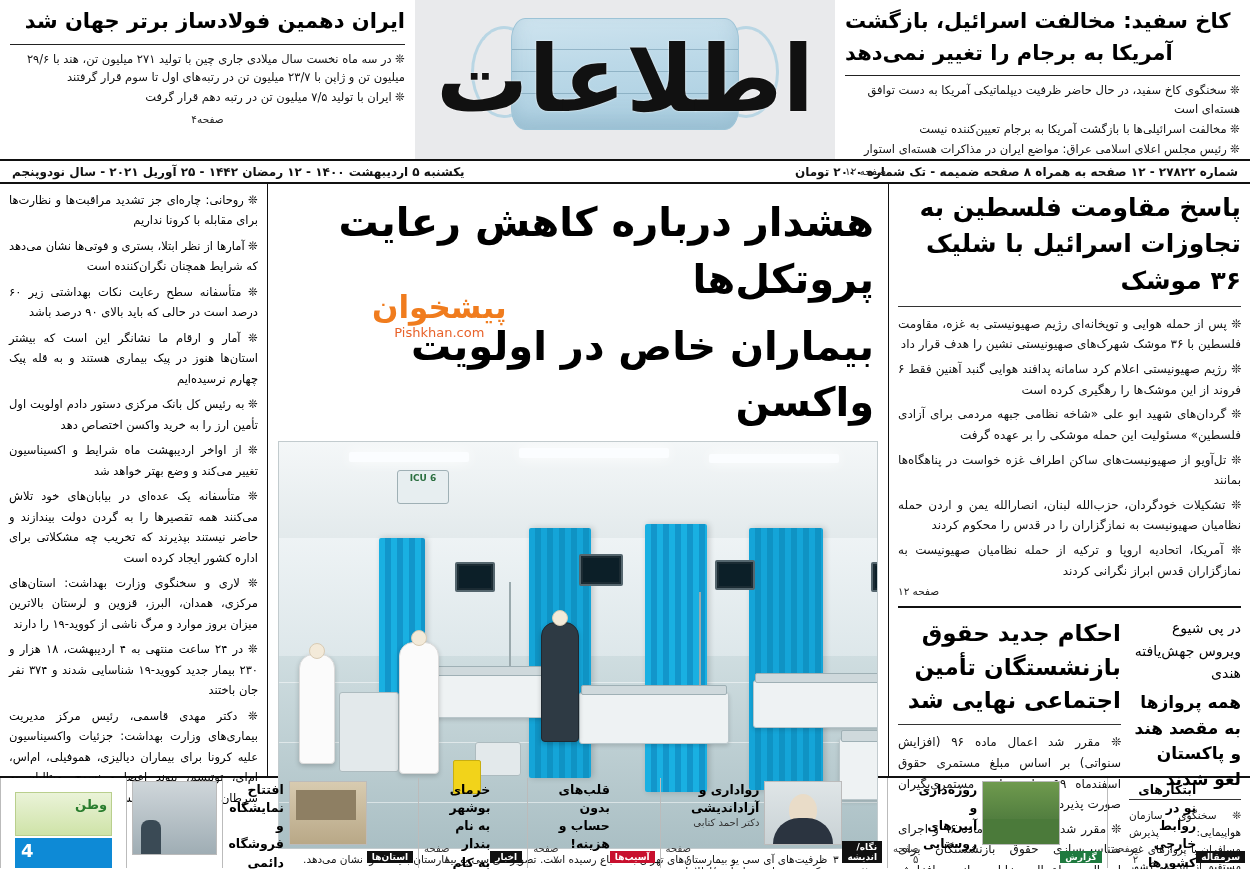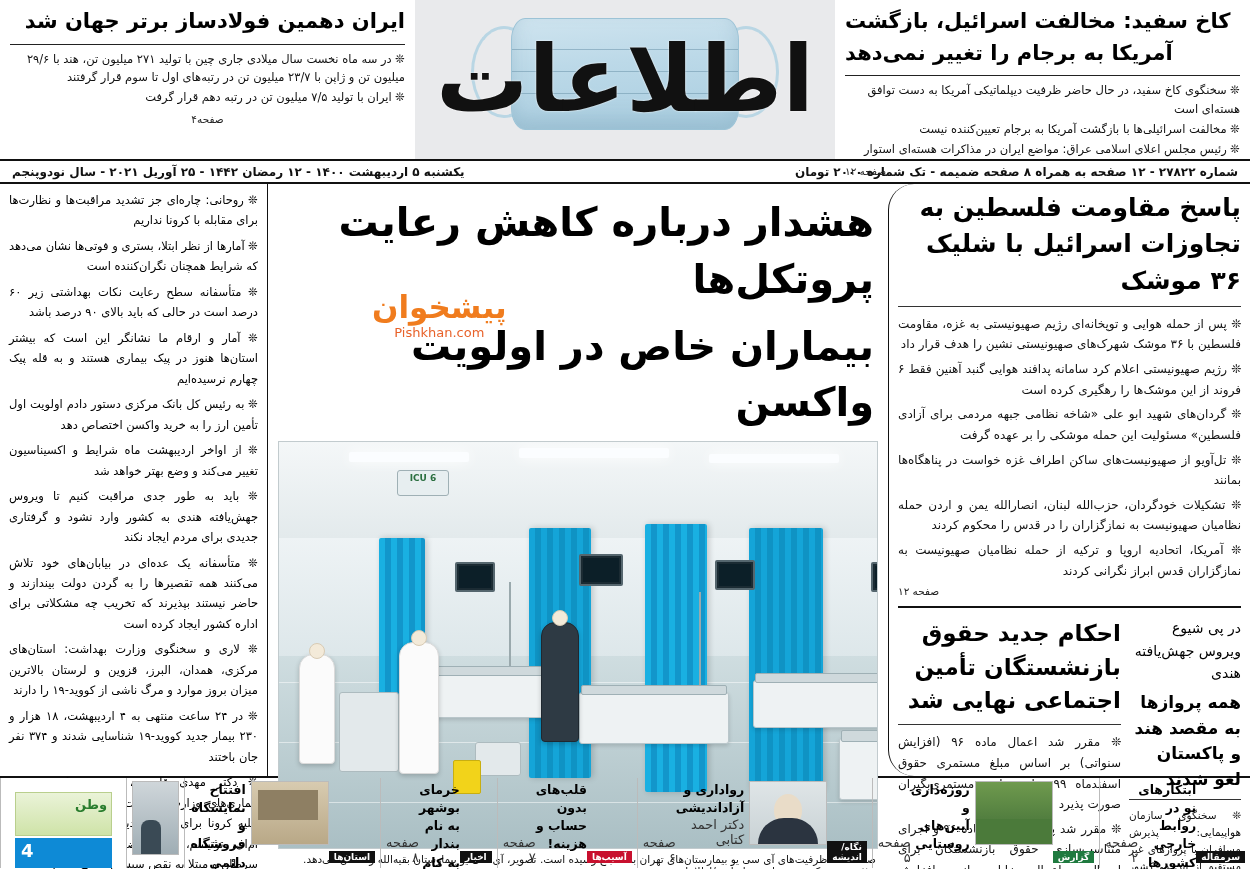--- a/index.html
+++ b/index.html
@@ -133,21 +133,20 @@
   
   .body-grid {
     display: flex;
     height: 592px;
   }
   .col-right {
     width: 362px;
     border-left: 1px solid #111;
     padding: 6px 9px;
     position: relative;
-    border-radius: 26px;
   }
   .col-mid {
     flex: 1;
     padding: 4px 10px 4px 10px;
     position: relative;
   }
   .col-left {
     width: 268px;
     border-right: 1px solid #111;
     padding: 6px 9px;
@@ -284,21 +283,21 @@
   }
   .bhead.red { background:#c8102e; }
   .bhead.green { background:#1f7a3f; }
   .btitle {
     font-size: 12.5px;
     font-weight: bold;
     text-align: right;
     line-height: 1.45;
     color: #000;
   }
-  .bsub { font-size: 13px; color:#333; text-align:right; margin-top:auto; }
+  .bsub { font-size: 10px; color:#333; text-align:right; margin-top:auto; }
   .bthumb { width: 78px; height: 64px; border:1px solid #bbb; background:#dfe5e7; position:relative; overflow:hidden; flex:none; }
   .brow { display:flex; gap:5px; align-items:flex-start; }
   .bface { position:absolute; inset:0; background:linear-gradient(#dfe5e7,#c9d2d5); }
   .bface .h { position:absolute; left:50%; top:12px; transform:translateX(-50%); width:28px; height:32px; border-radius:50% 50% 45% 45%; background:#e9dcc8; }
   .bface .b { position:absolute; left:50%; bottom:0; transform:translateX(-50%); width:60px; height:26px; border-radius:26px 26px 0 0; background:#2b3440; }
   .bphoto-green { position:absolute; inset:0; background:linear-gradient(#6f9a4e,#3e6b35); }
   .bphoto-green::after { content:""; position:absolute; left:0; right:0; bottom:0; height:40%; background:#4b7a3a; }
   .bphoto-shop { position:absolute; inset:0; background:linear-gradient(#d8cbb0,#b9a887); }
   .bphoto-shop::before { content:""; position:absolute; left:6px; top:8px; width:60px; height:30px; background:#8e7f63; }
   .bphoto-people { position:absolute; inset:0; background:linear-gradient(#cfd6da,#9fadb4); }
@@ -429,21 +428,21 @@
           <div class="hos-wall"></div>
           <div class="hos-floor"></div>
           <div class="hos-floorline" style="top:240px"></div>
           <div class="hos-floorline" style="top:300px"></div>
           <div class="hos-floorline" style="top:360px"></div>
 
           <div class="light" style="left:70px;  top:10px; width:120px; height:10px;"></div>
           <div class="light" style="left:240px; top:6px;  width:150px; height:10px;"></div>
           <div class="light" style="left:430px; top:12px; width:130px; height:9px;"></div>
 
-          <div class="sign" style="left:118px; top:28px; width:52px; height:26px;">ICU&nbsp;6</div>
+          <div class="sign" style="left:118px; top:28px; width:52px; height:34px;">ICU&nbsp;6</div>
 
           <div class="curtain" style="left:250px; top:86px; height:250px;"></div>
           <div class="curtain t2" style="left:366px; top:82px; height:268px;"></div>
           <div class="curtain" style="left:470px; top:86px; height:262px; width:74px;"></div>
           <div class="curtain t2" style="left:100px; top:96px; height:180px; width:46px;"></div>
 
           <div class="monitor" style="left:176px; top:120px; width:40px; height:30px;">
               <div class="scr"></div>
             </div>
           <div class="monitor" style="left:300px; top:112px; width:44px; height:32px;">
@@ -491,21 +490,20 @@
     </div>
 
     <div class="col-left">
       <div class="lc-bullets">
         <div>❊ روحانی: چاره‌ای جز تشدید مراقبت‌ها و نظارت‌ها برای مقابله با کرونا نداریم</div>
         <div>❊ آمارها از نظر ابتلا، بستری و فوتی‌ها نشان می‌دهد که شرایط همچنان نگران‌کننده است</div>
         <div>❊ متأسفانه سطح رعایت نکات بهداشتی زیر ۶۰ درصد است در حالی که باید بالای ۹۰ درصد باشد</div>
         <div>❊ آمار و ارقام ما نشانگر این است که بیشتر استان‌ها هنوز در پیک بیماری هستند و به قله پیک چهارم نرسیده‌ایم</div>
         <div>❊ به رئیس کل بانک مرکزی دستور دادم اولویت اول تأمین ارز را به خرید واکسن اختصاص دهد</div>
         <div>❊ از اواخر اردیبهشت ماه شرایط و اکسیناسیون تغییر می‌کند و وضع بهتر خواهد شد</div>
-        <div>❊ باید به طور جدی مراقبت کنیم تا ویروس جهش‌یافته هندی به کشور وارد نشود و گرفتاری جدیدی برای مردم ایجاد نکند</div>
         <div>❊ متأسفانه یک عده‌ای در بیابان‌های خود تلاش می‌کنند همه تقصیرها را به گردن دولت بیندازند و حاضر نیستند بپذیرند که تخریب چه مشکلاتی برای اداره کشور ایجاد کرده است</div>
         <div>❊ لاری و سخنگوی وزارت بهداشت: استان‌های مرکزی، همدان، البرز، قزوین و لرستان بالاترین میزان بروز موارد و مرگ ناشی از کووید-۱۹ را دارند</div>
         <div>❊ در ۲۴ ساعت منتهی به ۴ اردیبهشت، ۱۸ هزار و ۲۳۰ بیمار جدید کووید-۱۹ شناسایی شدند و ۳۷۴ نفر جان باختند</div>
         <div>❊ دکتر مهدی قاسمی، رئیس مرکز مدیریت بیماری‌های وزارت بهداشت: جزئیات واکسیناسیون علیه کرونا برای بیماران دیالیزی، هموفیلی، ام‌اس، ام‌ای، توتیسم، پیوند اعضا و نسوج، میتالیان به سرطان و مبتلا به نقص سیستم ایمنی اعلام شد</div>
       </div>
     </div>
   </div>
 
   <div class="bottom">
 

